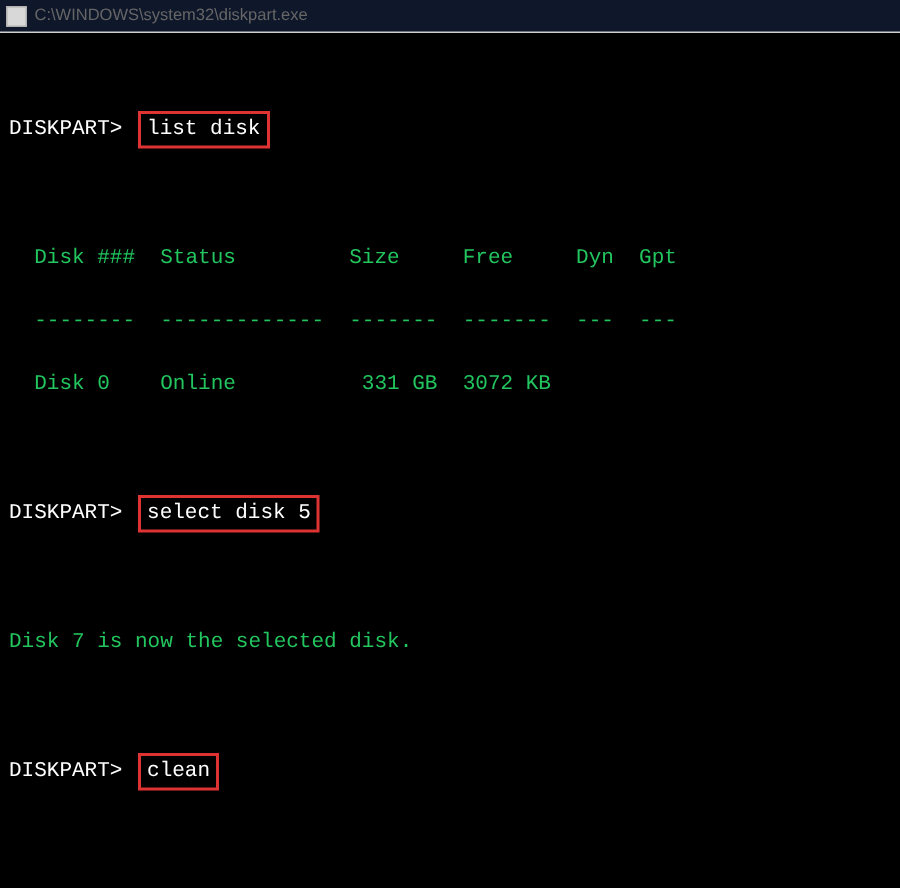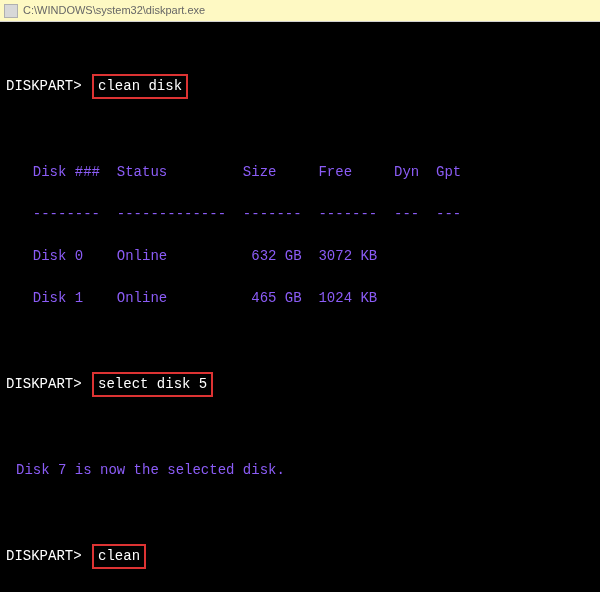--- a/index.html
+++ b/index.html
@@ -9,21 +9,21 @@
     height: 592px;
     background: #000;
     color: #fff;
     font-family: Consolas, "Courier New", monospace;
     font-size: 14px;
     line-height: 1.5;
     overflow: hidden;
     position: relative;
   }
   .titlebar {
-    background: #fef9c3;
+    background: #0f172a;
     color: #646464;
     height: 22px;
     display: flex;
     align-items: center;
     font-family: "Segoe UI", Tahoma, sans-serif;
     font-size: 11px;
     padding: 0 4px;
     border-bottom: 1px solid #d0d0d0;
   }
   .titlebar .app-icon {
@@ -52,43 +52,41 @@
   .cmd-box {
     border: 2px solid #d33;
     padding: 0 4px;
     display: inline-block;
     margin-left: 2px;
   }
   .cmd-box span {
     color: #fff;
   }
   .output {
-    color: #8b5cf6;
-    margin-left: 10px;
+    color: #22c55e;
   }
   .table-row {
     display: block;
   }
 </style>
 </head>
 <body>
 
 <div class="titlebar">
   <span class="app-icon"></span>
   <span class="title-text">C:\WINDOWS\system32\diskpart.exe</span>
 </div>
 
 <div class="terminal">
 
-<span class="line"><span class="prompt">DISKPART&gt;</span> <span class="cmd-box"><span>clean disk</span></span></span>
+<span class="line"><span class="prompt">DISKPART&gt;</span> <span class="cmd-box"><span>list disk</span></span></span>
 <span class="line"></span>
 <span class="line table-row output">  Disk ###  Status         Size     Free     Dyn  Gpt</span>
 <span class="line table-row output">  --------  -------------  -------  -------  ---  ---</span>
-<span class="line table-row output">  Disk 0    Online          632 GB  3072 KB</span>
-<span class="line table-row output">  Disk 1    Online          465 GB  1024 KB</span>
+<span class="line table-row output">  Disk 0    Online          331 GB  3072 KB</span>
 <span class="line"></span>
 <span class="line"><span class="prompt">DISKPART&gt;</span> <span class="cmd-box"><span>select disk 5</span></span></span>
 <span class="line"></span>
 <span class="line output">Disk 7 is now the selected disk.</span>
 <span class="line"></span>
 <span class="line"><span class="prompt">DISKPART&gt;</span> <span class="cmd-box"><span>clean</span></span></span>
 
 
 
 

